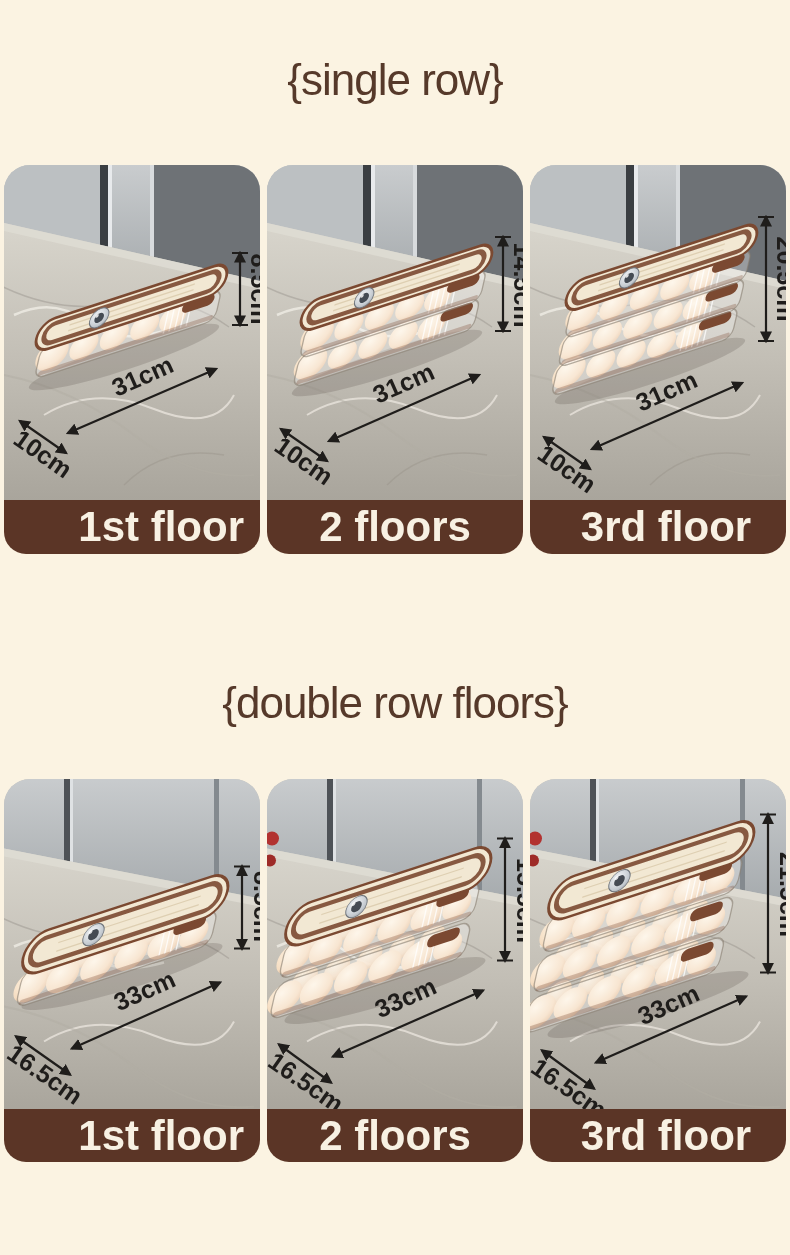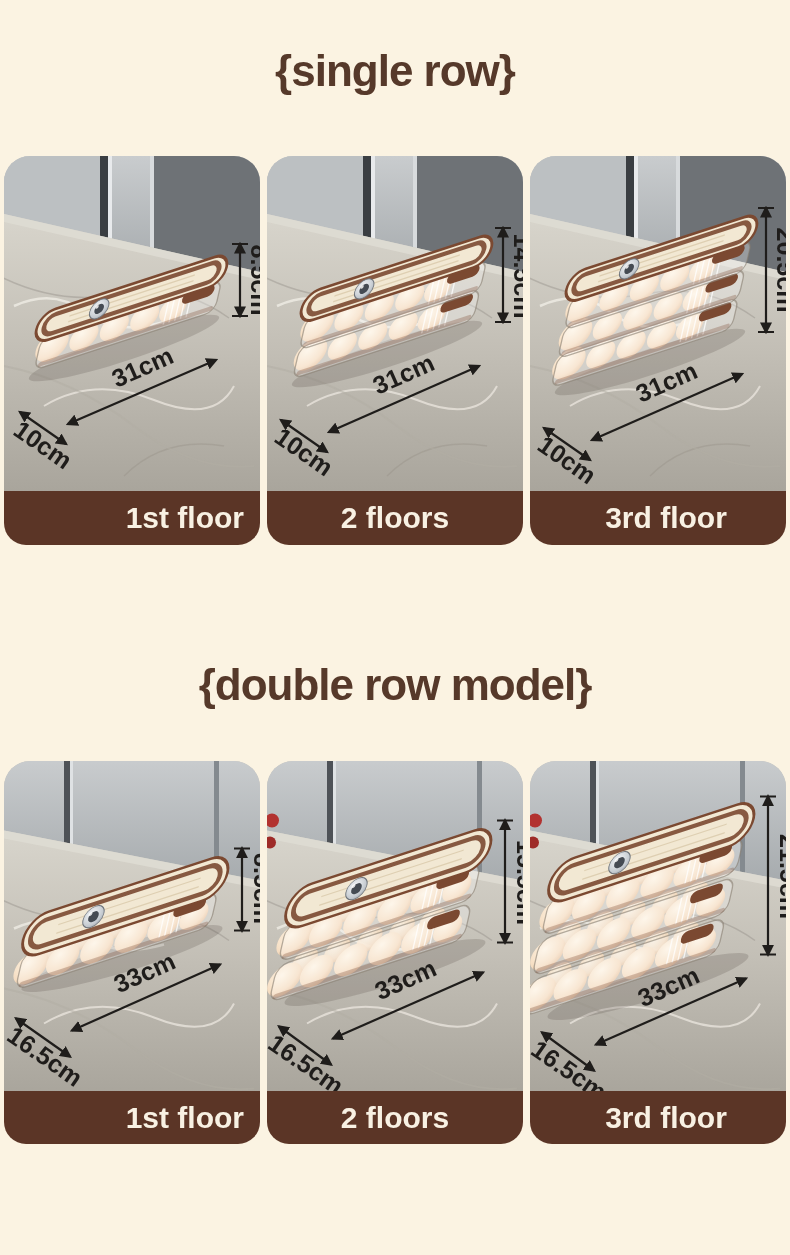--- a/index.html
+++ b/index.html
@@ -3,38 +3,38 @@
 <meta charset="utf-8">
 <style>
   html,body{margin:0;padding:0}
   body{
     width:790px;height:1255px;overflow:hidden;
     background:#FBF3E2;
     font-family:"Liberation Sans",sans-serif;
   }
   .page{width:790px;height:1255px;position:relative}
   .sec-title{
-    margin:4px;text-align:center;color:#56392A;
-    font-size:44px;font-weight:bold;letter-spacing:-1px;
+    margin:13px;text-align:center;color:#56392A;
+    font-size:44px;font-weight:normal;letter-spacing:-1px;
     line-height:54px;
   }
   .sec1 .sec-title{padding-top:40px}
   .sec1 .row{margin-top:58px}
   .sec2 .sec-title{padding-top:109px}
   .sec2 .row{margin-top:49px}
   .row{display:flex;gap:7px;padding:0 4px}
   figure.card{margin:0;flex:1 1 0;display:flex;flex-direction:column;
     border-radius:26px 26px 22px 22px;overflow:hidden}
   .photo{position:relative;background:#c6c2b9}
   .sec1 .photo{height:335px}
   .sec2 .photo{height:330px}
   .photo svg{display:block;width:100%;height:100%}
   .bar{
     background:#5B3526;color:#F8F1E3;display:flex;align-items:center;
-    justify-content:center;font-size:30px;font-weight:bold;
+    justify-content:center;font-size:42px;font-weight:bold;
   }
   .sec1 .bar{height:54px}
   .sec2 .bar{height:53px}
   .bar.a-right{justify-content:flex-end;padding-right:16px}
   .bar.a-left{justify-content:center;padding-left:16px}
   
   .dim{stroke:#1F1D1B;stroke-width:2.2;fill:none}
   .tick{stroke:#1F1D1B;stroke-width:2;fill:none}
   .dt{font-family:"Liberation Sans",sans-serif;font-size:25px;font-weight:600;
       fill:#1F1D1B;text-anchor:middle}
@@ -251,21 +251,21 @@
           </svg>
         </div>
         <figcaption class="bar a-left">
           <span>3rd floor</span>
         </figcaption>
       </figure>
     </div>
   </section>
 
   <section class="sec2">
-    <h1 class="sec-title">{double row model}</h1>
+    <h1 class="sec-title">{double row floors}</h1>
     <div class="row">
 
       <figure class="card">
         <div class="photo">
           <svg viewBox="0 0 256 335" preserveAspectRatio="xMidYMid slice">
             <use href="#bgK2"></use>
             <ellipse cx="118" cy="200" rx="105" ry="14" fill="#3C342C" opacity=".18" transform="rotate(-17 118 200)"></ellipse>
             <g transform="matrix(.95 -.31 -.22 .96 24 160)">
               <use href="#trayD" x="4" y="30"></use>
               <use href="#lidD"></use>

